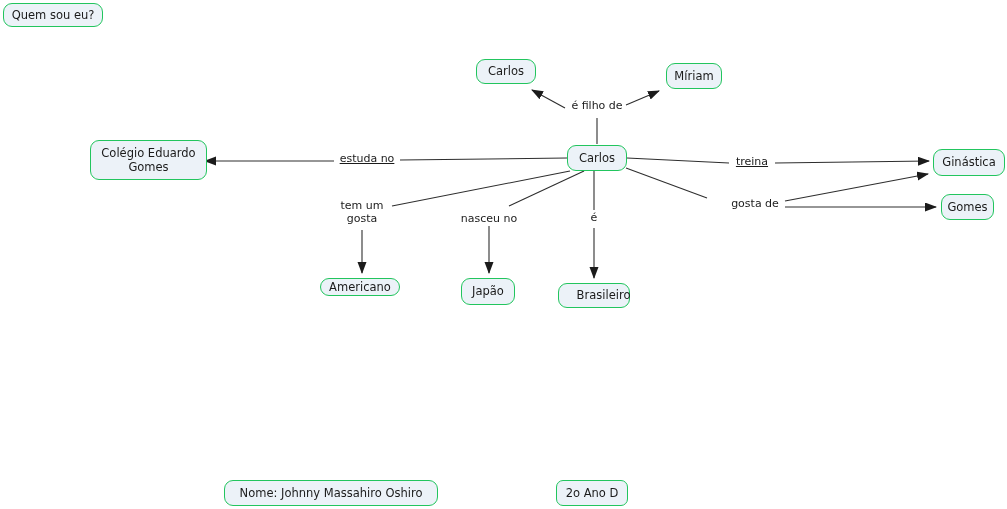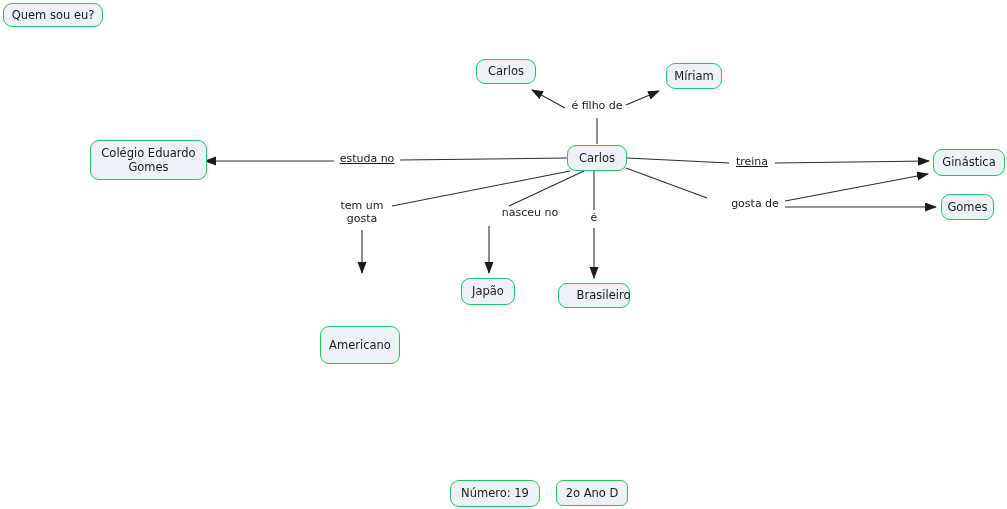--- a/index.html
+++ b/index.html
@@ -88,38 +88,38 @@
   <div class="node" style="left:666px; top:63px; width:56px; height:26px;text-align:center;">Míriam</div>
 
   <div class="node" style="left:567px; top:145px; width:60px; height:26px;">Carlos</div>
 
   <div class="node" style="left:82px; top:140px; width:117px; height:40px;margin-left:8px;">Colégio Eduardo Gomes</div>
 
   <div class="node" style="left:933px; top:149px; width:72px; height:27px;">Ginástica</div>
 
   <div class="node" style="left:941px; top:194px; width:53px; height:26px;">Gomes</div>
 
-  <div class="node" style="left:320px; top:278px; width:80px; height:38px;margin-top:48px;">Americano</div>
+  <div class="node" style="left:320px; top:278px; width:80px; height:18px;">Americano</div>
 
   <div class="node" style="left:461px; top:278px; width:54px; height:27px;">Japão</div>
 
   <div class="node" style="left:558px; top:283px; width:72px; height:25px;padding-left:23px;">Brasileiro</div>
 
+  <div class="node" style="left:224px; top:480px; width:214px; height:26px;">Nome: Johnny Massahiro Oshiro</div>
 
-  <div class="node" style="left:450px; top:480px; width:90px; height:27px;">Número: 19</div>
 
   <div class="node" style="left:556px; top:480px; width:72px; height:26px;border-radius:7px;">2o Ano D</div>
 
   <div class="edge-label" style="left:561px; top:100px; width:72px;">é filho de</div>
 
   <div class="edge-label" style="left:334px; top:153px; width:66px;text-decoration:underline;">estuda no</div>
 
   <div class="edge-label" style="left:729px; top:156px; width:46px;text-decoration:underline;">treina</div>
 
   <div class="edge-label" style="left:724px; top:198px; width:62px;">gosta de</div>
 
   <div class="edge-label" style="left:334px; top:200px; width:56px;">tem um gosta</div>
 
-  <div class="edge-label" style="left:457px; top:207px; width:64px;margin-left:41px;">nasceu no</div>
+  <div class="edge-label" style="left:457px; top:213px; width:64px;">nasceu no</div>
 
   <div class="edge-label" style="left:586px; top:212px; width:16px;">é</div>
 
 </div>
 
 </body></html>

